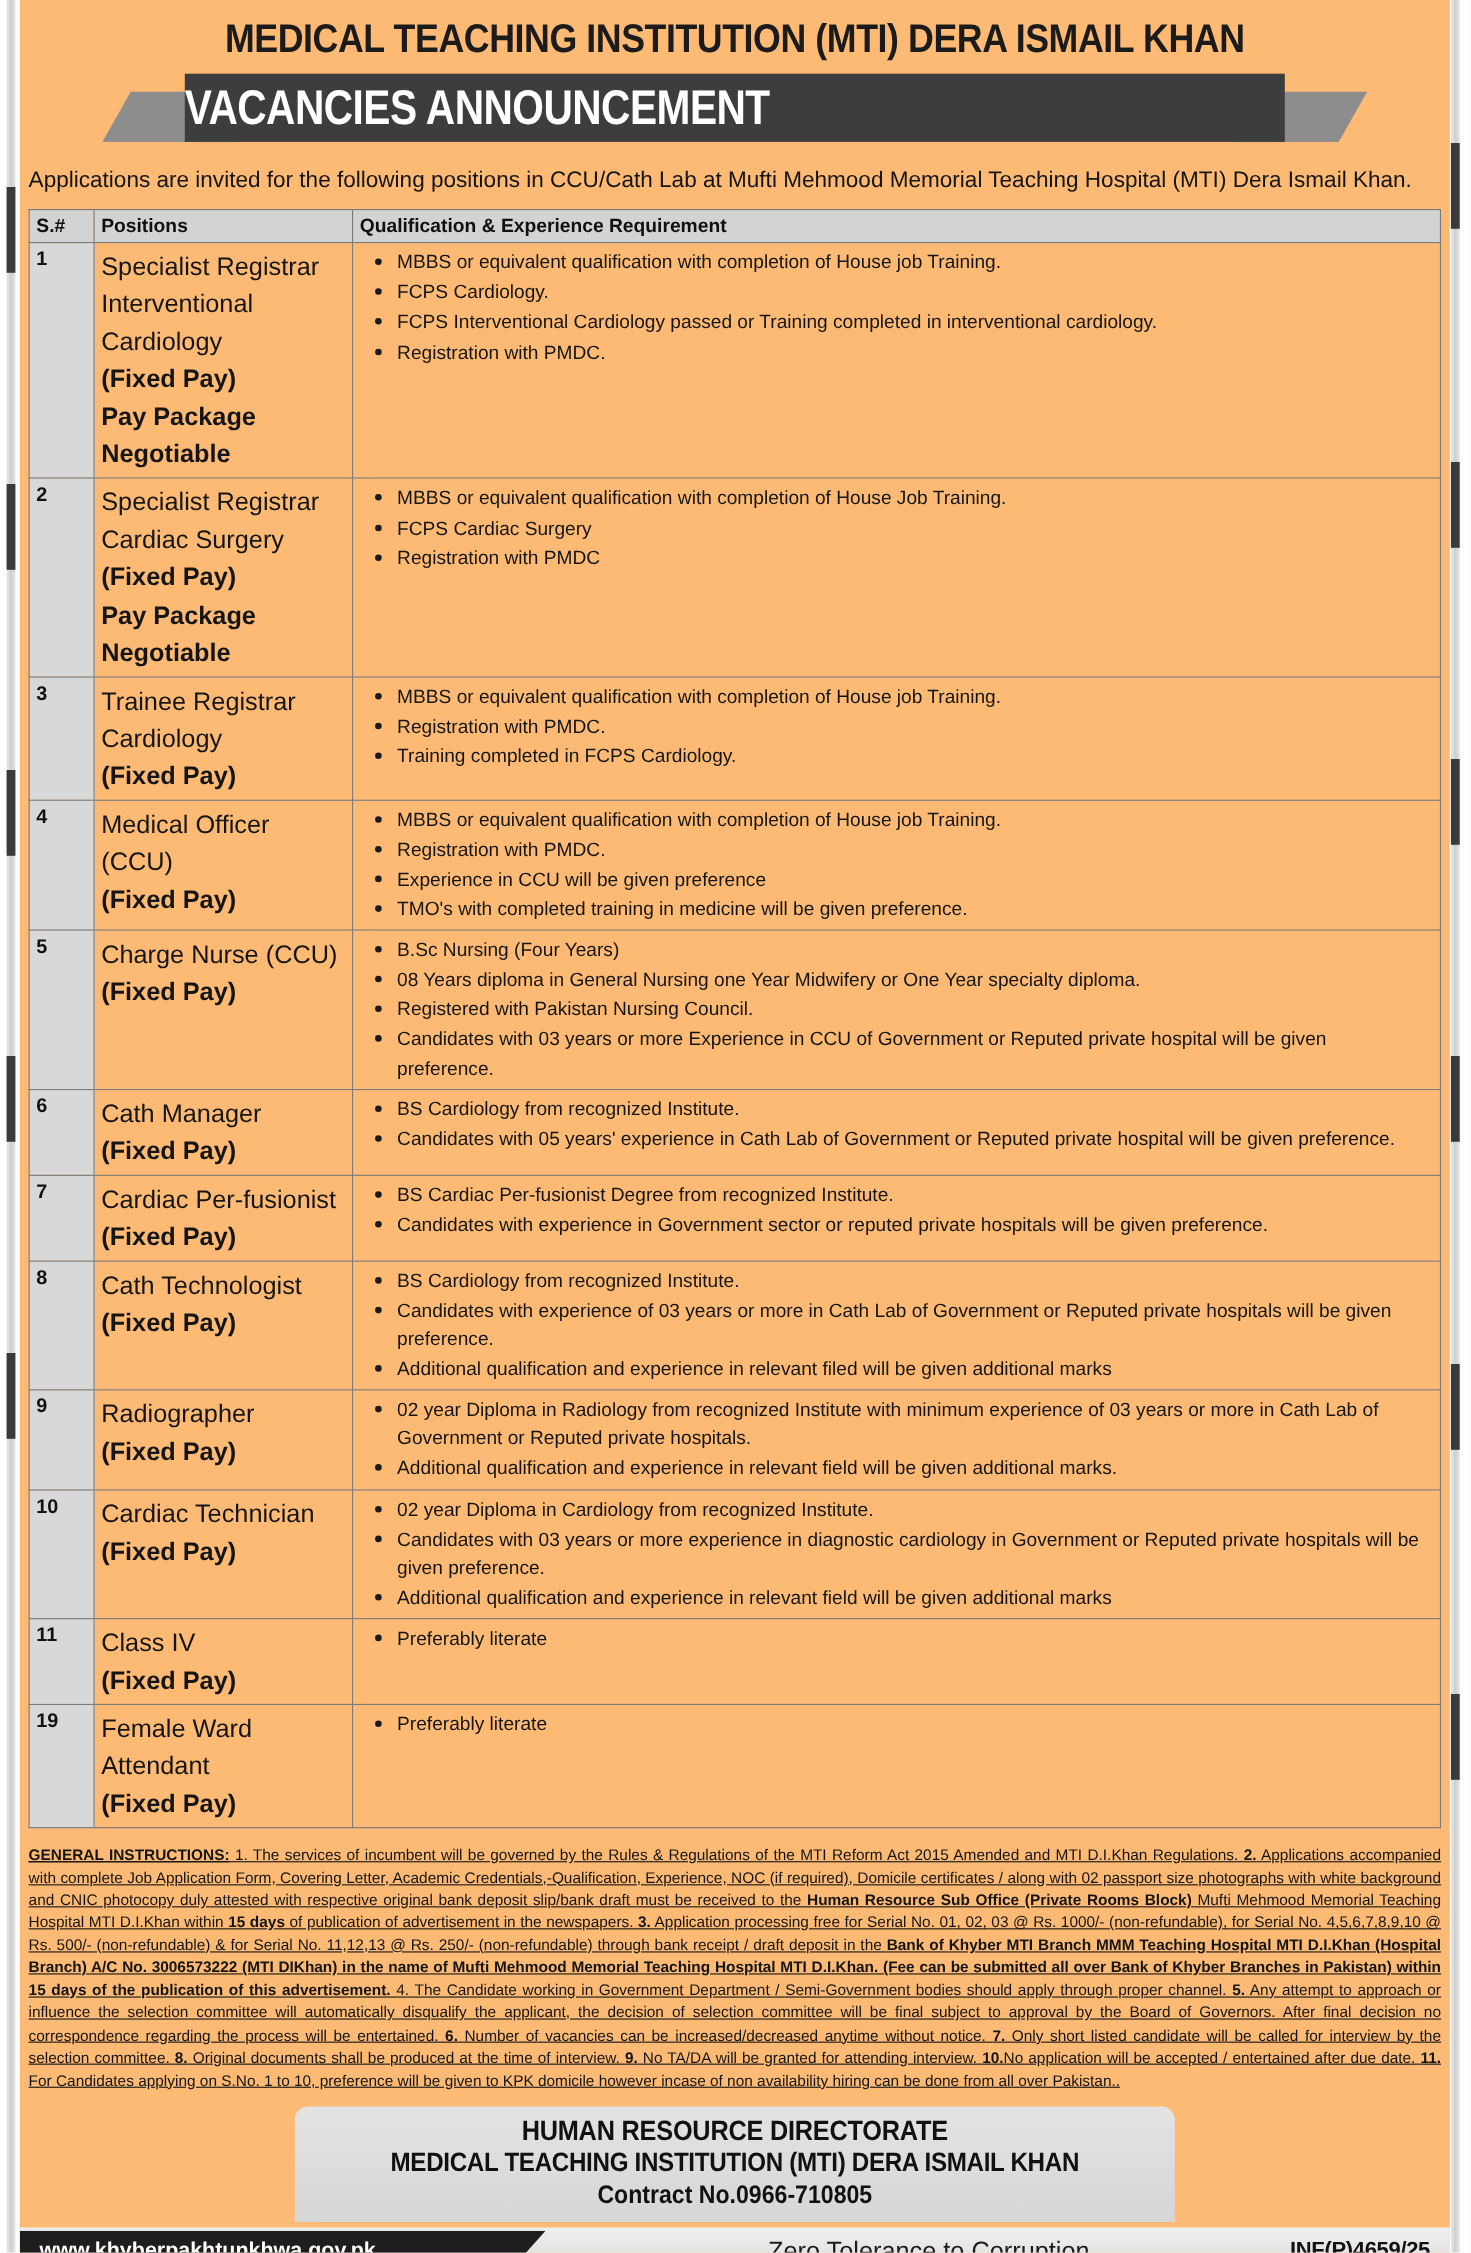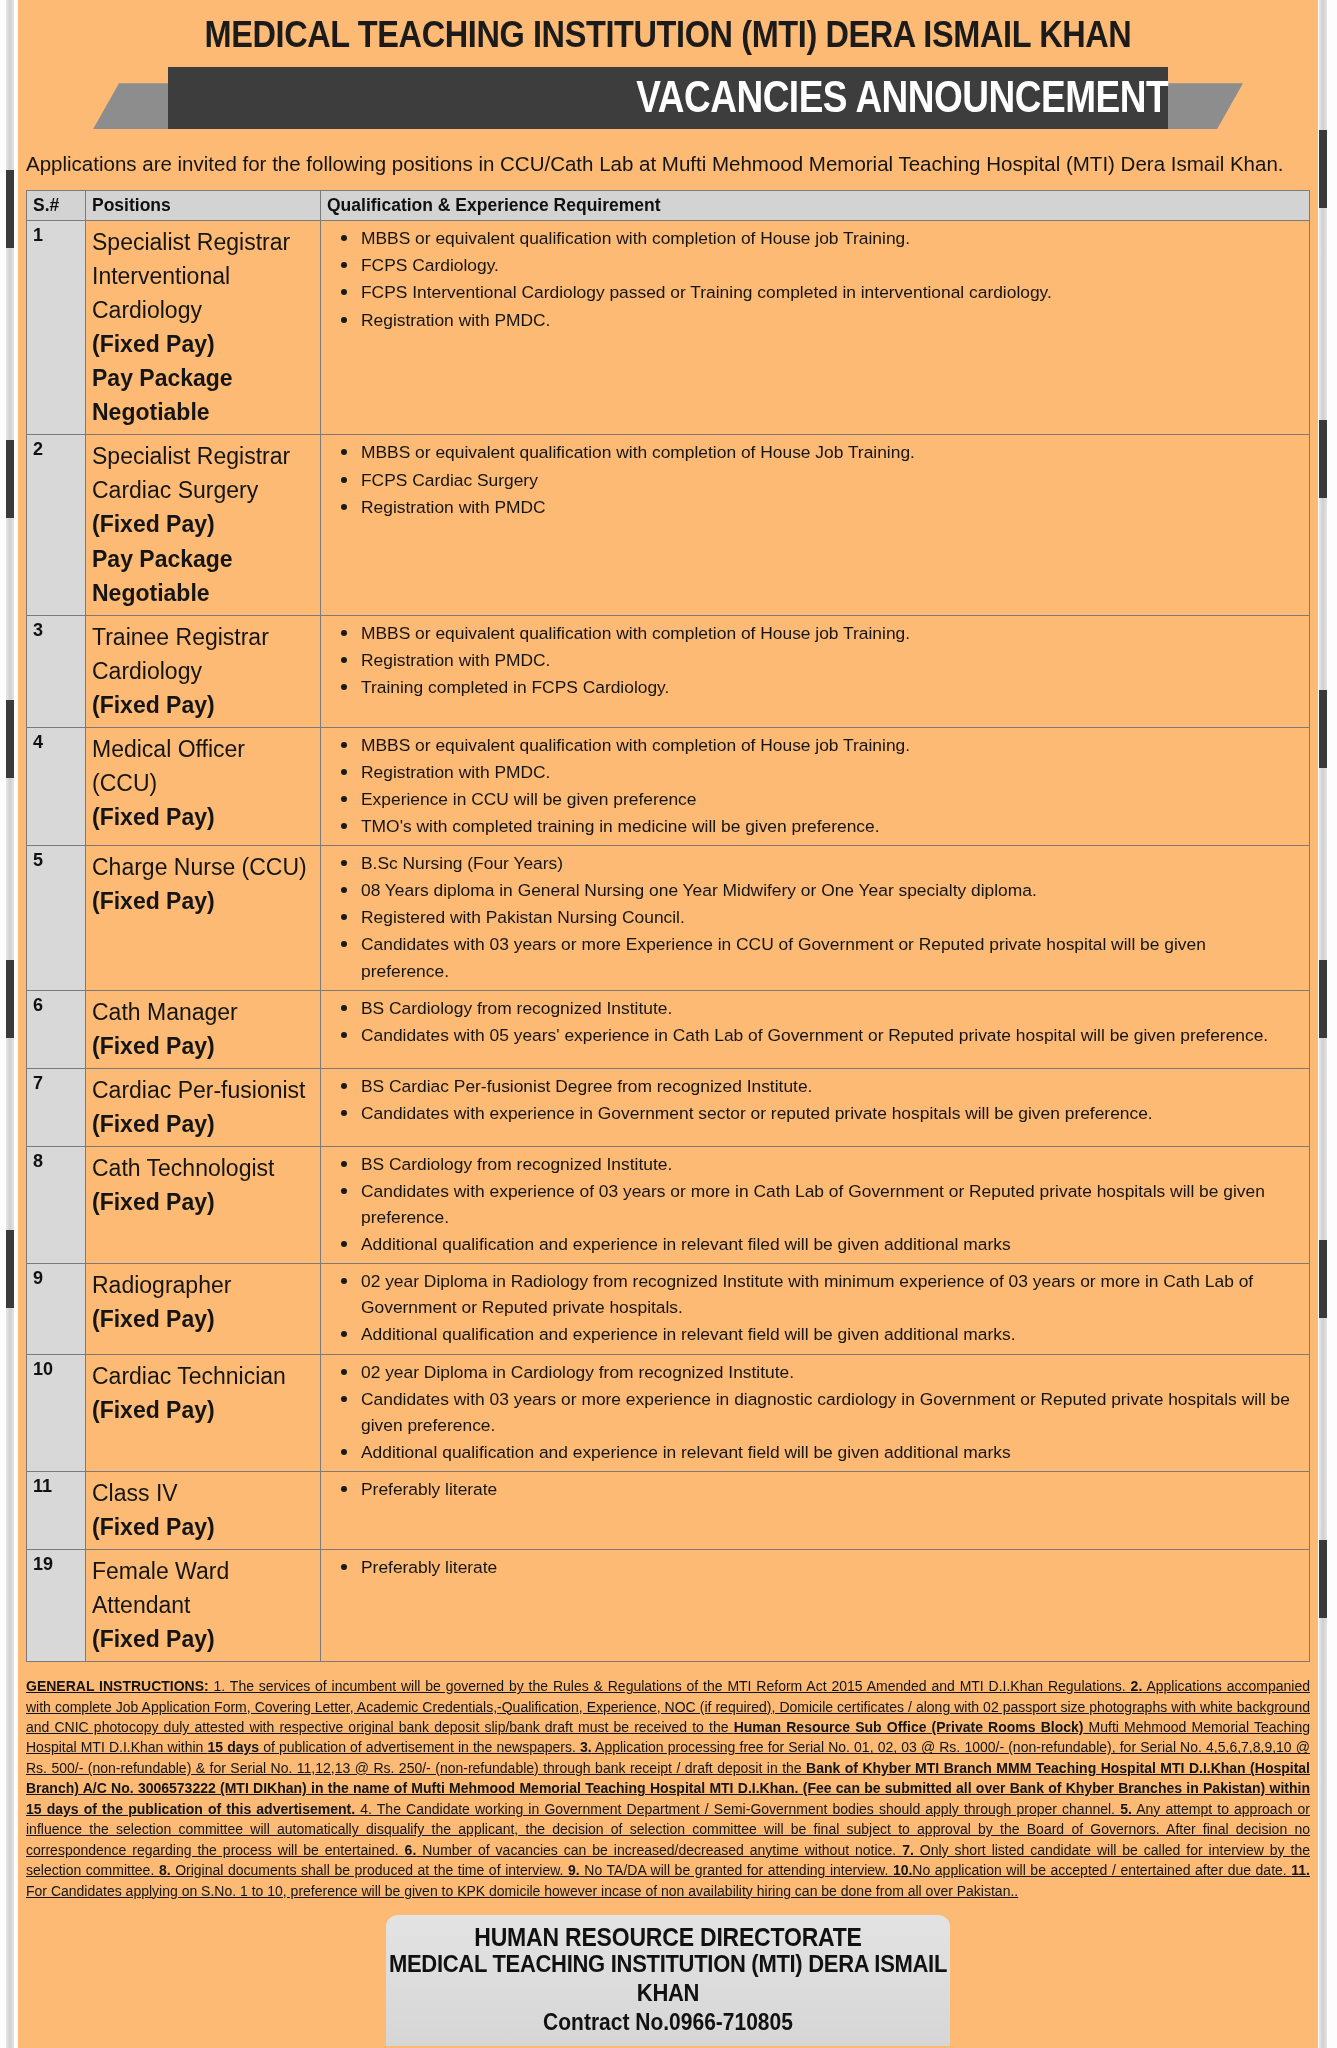--- a/index.html
+++ b/index.html
@@ -85,21 +85,21 @@
   }
   .banner {
     position: absolute;
     left: 150px;
     right: 150px;
     top: 0;
     height: 62px;
     background: #3d3d3d;
     display: flex;
     align-items: center;
-    justify-content: flex-end;
+    justify-content: flex-start;
   }
   .banner-text {
     color: #ffffff;
     font-weight: bold;
     font-size: 37px;
     letter-spacing: -0.5px;
     transform: scaleY(1.2);
   }
 
   .intro {
@@ -186,21 +186,21 @@
   }
   .gi .hd {
     font-weight: bold;
     text-decoration: underline;
   }
   .gi b { font-weight: bold; }
 
   
   .hr-box {
     margin: 14px auto 0 auto;
-    width: 564px;
+    width: 800px;
     background: linear-gradient(180deg, #e3e3e3, #d6d6d6);
     border-radius: 12px 12px 0 0;
     text-align: center;
     padding: 9px 0 12px 0;
   }
   .hr-box .l1 {
     font-weight: bold;
     font-size: 23px;
     letter-spacing: -0.2px;
     color: #111;

